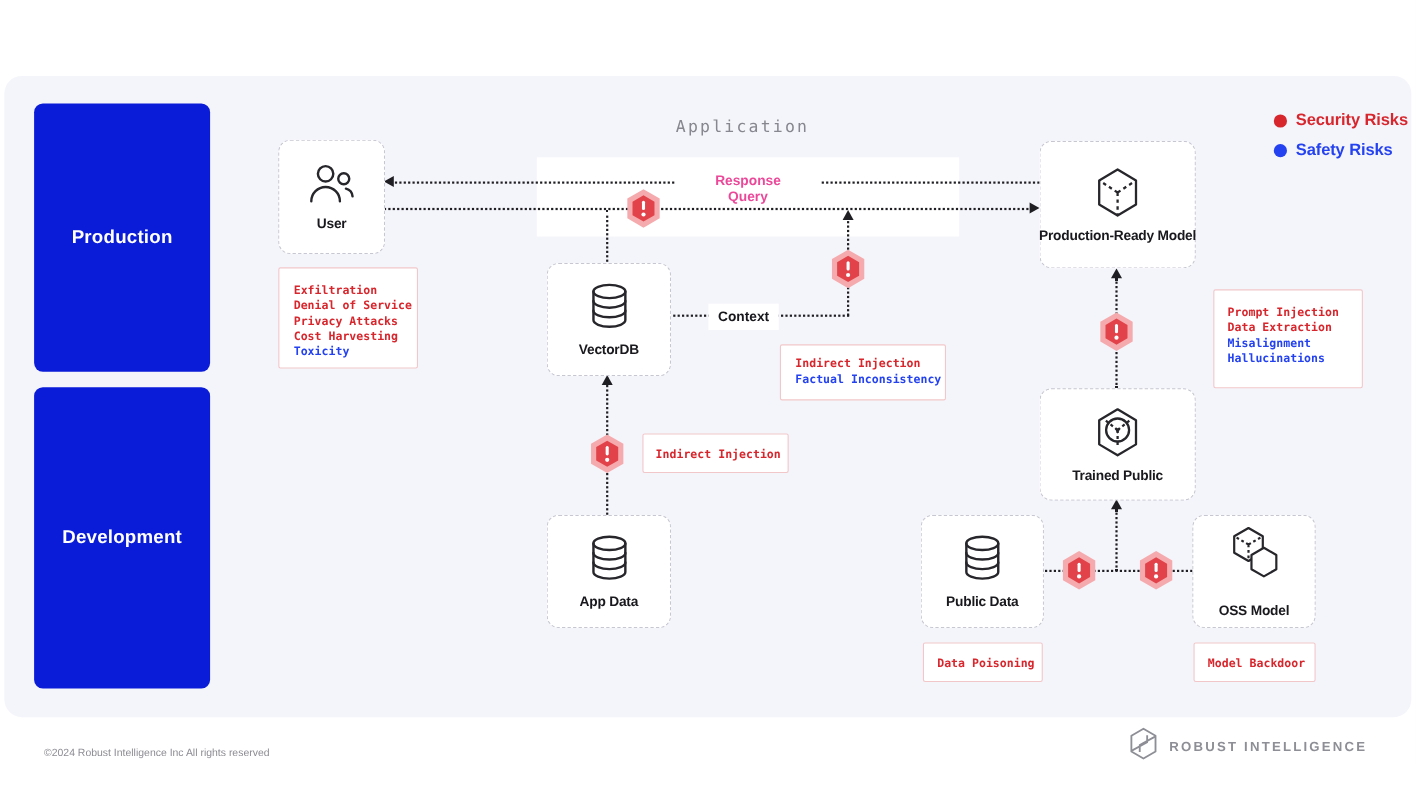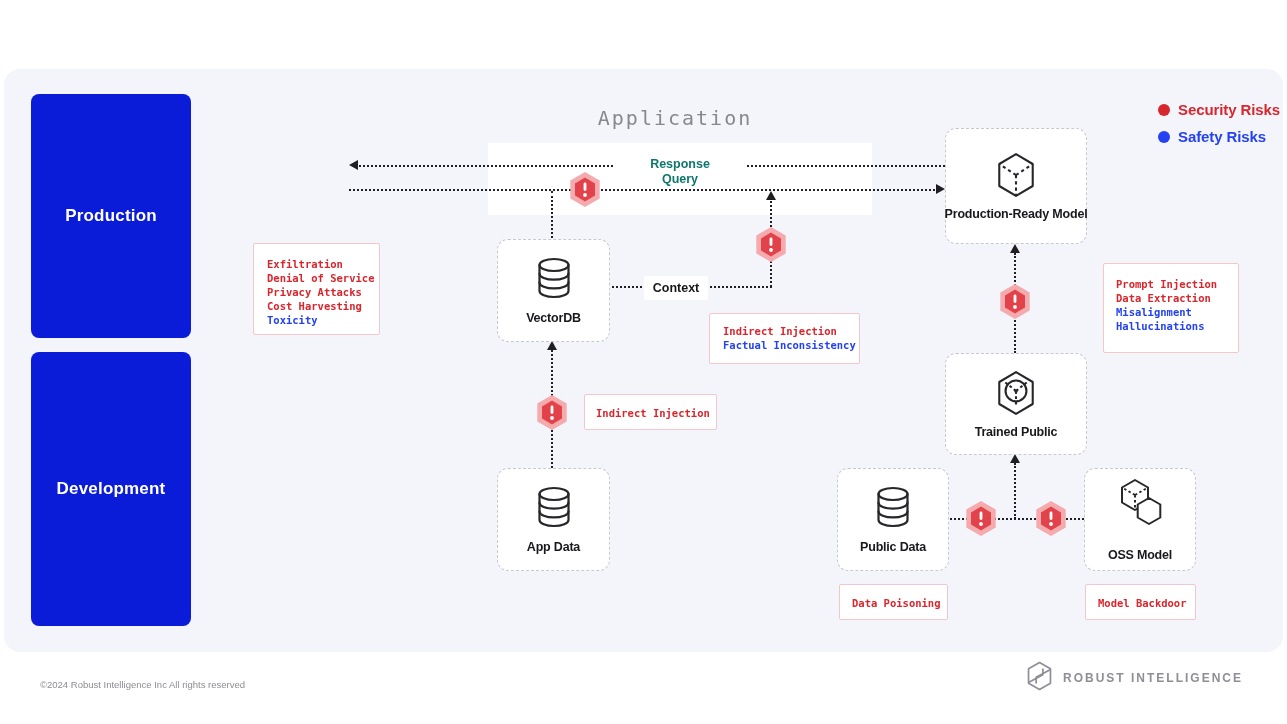--- a/index.html
+++ b/index.html
@@ -9,39 +9,39 @@
 
   
   .stage{position:absolute;left:31px;width:160px;background:#0b1cd8;border-radius:8px;
          display:flex;align-items:center;justify-content:center;color:#ffffff;
          font-size:17px;font-weight:700;letter-spacing:.2px;z-index:2;}
   .stage.prod{top:94px;height:244px;}
   .stage.dev{top:352px;height:274px;}
 
   
   .app-title{position:absolute;left:545px;top:106px;width:260px;text-align:center;
-             font-family:"DejaVu Sans Mono",monospace;font-size:20px;color:#87878f;
+             font-family:"DejaVu Sans Mono",monospace;font-size:15px;color:#87878f;
              letter-spacing:2px;z-index:2;}
 
   
   .band{position:absolute;left:488px;top:143px;width:384px;height:72px;background:#ffffff;z-index:1;}
 
   
   .hline{position:absolute;height:0;border-top:2px dotted #1f1f23;z-index:3;}
   .vline{position:absolute;width:0;border-left:2px dotted #1f1f23;z-index:3;}
   .arrow-up{position:absolute;width:0;height:0;border-left:5px solid transparent;
             border-right:5px solid transparent;border-bottom:9px solid #1f1f23;z-index:3;}
   .arrow-left{position:absolute;width:0;height:0;border-top:5px solid transparent;
               border-bottom:5px solid transparent;border-right:9px solid #1f1f23;z-index:3;}
   .arrow-right{position:absolute;width:0;height:0;border-top:5px solid transparent;
                border-bottom:5px solid transparent;border-left:9px solid #1f1f23;z-index:3;}
 
   
   .rq-labels{position:absolute;left:614px;top:157px;width:132px;text-align:center;background:#ffffff;
-             font-size:12.5px;font-weight:600;color:#0f766e;line-height:15px;z-index:4;}
+             font-size:12.5px;font-weight:600;color:#ec4899;line-height:15px;z-index:4;}
   .ctx-label{position:absolute;left:644px;top:276px;width:64px;height:24px;background:#ffffff;
              display:flex;align-items:center;justify-content:center;font-size:12.5px;font-weight:600;
              color:#17171c;z-index:4;}
 
   
   .node{position:absolute;background:#ffffff;border:1.5px dashed #c7c7d1;border-radius:11px;
         display:flex;flex-direction:column;align-items:center;justify-content:center;gap:9px;z-index:4;}
   .node .label{font-size:12.5px;font-weight:600;color:#18181d;letter-spacing:-.2px;white-space:nowrap;}
   .node svg{display:block;}
   .n-user{left:253px;top:127px;width:95px;height:102px;}
@@ -124,20 +124,31 @@
   <div class="hline" style="left:947px;top:518px;width:137px;"></div>
   <div class="vline" style="left:1014px;top:463px;height:56px;"></div>
   <div class="arrow-up" style="left:1010px;top:454px;"></div>
 
   <div class="rq-labels">
     <div>Response</div>
     <div>Query</div>
   </div>
   <div class="ctx-label">Context</div>
 
+  <div class="node n-user">
+    <span>
+      <svg width="46" height="38" viewBox="0 0 46 38" fill="none" stroke="#26262b" stroke-width="2.2" stroke-linecap="round" stroke-linejoin="round">
+        <circle cx="17" cy="9" r="7"></circle>
+        <path d="M4 34 a13 13 0 0 1 26 0"></path>
+        <circle cx="33.5" cy="13.5" r="5"></circle>
+        <path d="M35.5 22.5 a8 8 0 0 1 6 7"></path>
+      </svg>
+    </span>
+    <span class="label">User</span>
+  </div>
 
   <div class="node n-vectordb">
     <span>
       <svg width="40" height="46" viewBox="0 0 40 46" fill="none" stroke="#26262b" stroke-width="2.2" stroke-linecap="round">
         <ellipse cx="20" cy="9" rx="14.5" ry="6"></ellipse>
         <path d="M5.5 9 V35 a14.5 6 0 0 0 29 0 V9"></path>
         <path d="M5.5 17.7 a14.5 6 0 0 0 29 0"></path>
         <path d="M5.5 26.4 a14.5 6 0 0 0 29 0"></path>
       </svg>
     </span>

